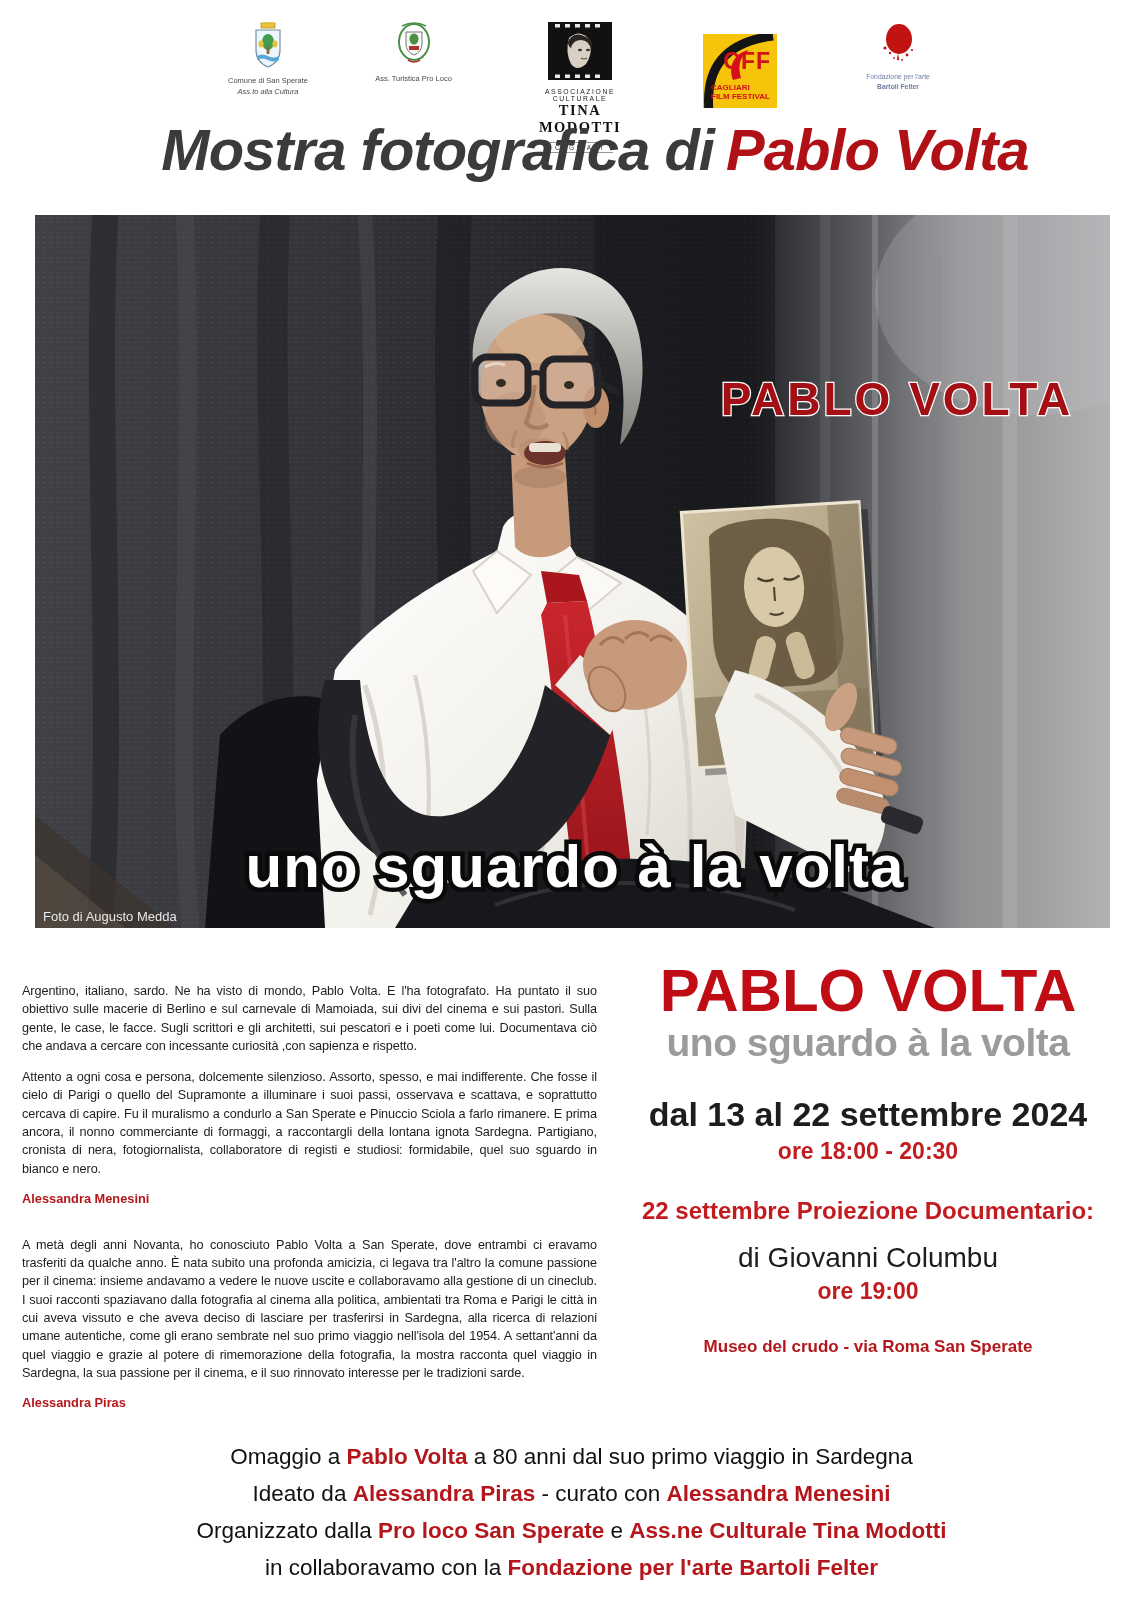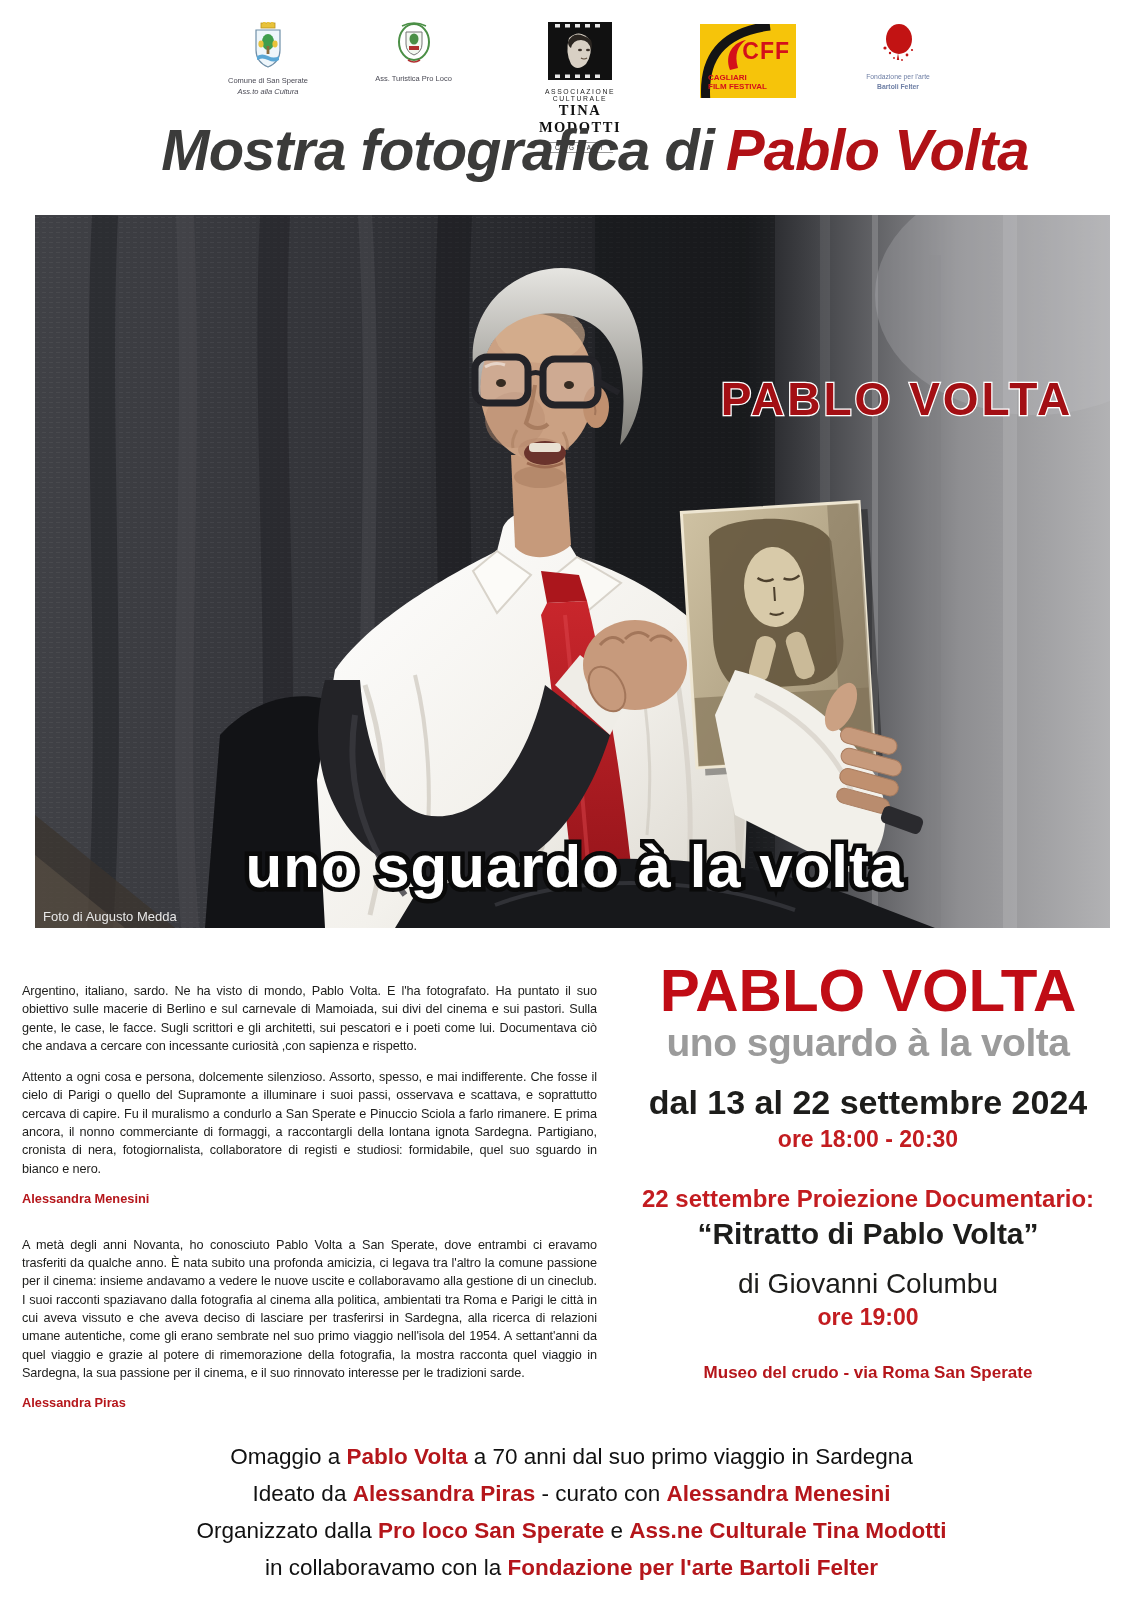--- a/index.html
+++ b/index.html
@@ -11,21 +11,21 @@
   .logo { position:absolute; text-align:center; }
   .logo-caption { font-size:7.5px; color:#4a4a55; line-height:1.25; margin-top:2px; }
   .logo-caption.it { font-style:italic; }
   .logo-comune { left:213px; width:110px; }
   .logo-proloco { left:366px; width:95px; }
   .logo-tm { left:518px; width:124px; }
   .logo-tm .tm-line1 { font-size:6.8px; letter-spacing:1.6px; color:#222; margin-top:4px; }
   .logo-tm .tm-line2 { font-family:"Liberation Serif", serif; font-size:14.5px; font-weight:bold; letter-spacing:1.5px; color:#111; }
   .logo-tm .tm-line3 { font-size:6.4px; letter-spacing:2.5px; color:#333; border-top:1px solid #999; border-bottom:1px solid #999; display:inline-block; padding:1px 8px; margin-top:1px; }
   .logo-cff { left:700px; width:80px; }
-  .cff-box { width:96px; height:74px; background:#f6c40a; position:relative; margin:2px auto; overflow:hidden; }
+  .cff-box { width:74px; height:74px; background:#f6c40a; position:relative; margin:12px auto; overflow:hidden; }
   .cff-acronym { position:absolute; top:14px; right:6px; color:#d4101a; font-weight:bold; font-size:23px; letter-spacing:1px; }
   .cff-text { position:absolute; bottom:6px; left:8px; text-align:left; color:#d4101a; font-size:8px; font-weight:bold; line-height:1.1; }
   .logo-bf { left:853px; width:90px; }
   .logo-bf .bf-caption { font-size:6.8px; color:#6d7ea4; line-height:1.3; margin-top:1px; }
 
   
   .main-title { position:absolute; top:116px; left:0; width:100%; text-align:center;
     font-size:58px; font-weight:bold; font-style:italic; letter-spacing:-1px; color:#3b3b3a; white-space:nowrap;padding-left:47px; }
   .main-title .hl { color:#b01116; margin-left:12px; }
 
@@ -35,21 +35,21 @@
 
   
   .cols { position:absolute; top:958px; left:22px; right:32px; display:flex; gap:28px; }
   .col-left { width:575px; padding-top:24px; }
   .col-left p { font-size:12.7px; line-height:1.44; color:#1d1d1b; text-align:justify; margin-bottom:13px; letter-spacing:-0.1px; }
   .author { color:#b5161b; font-size:12.8px; font-weight:bold; }
   .author-1 { margin-bottom:30px; }
   .col-right { flex:1; text-align:center; padding-top:4px; }
   .ev-title { font-size:60px; font-weight:bold; color:#c00c15; line-height:0.95; letter-spacing:0; }
   .ev-subtitle { font-size:39px; font-weight:bold; color:#9b9b9b; letter-spacing:-0.5px; margin-top:2px; }
-  .ev-dates { font-size:34px; font-weight:bold; color:#1d1d1b; margin-top:18px; }
+  .ev-dates { font-size:34px; font-weight:bold; color:#1d1d1b; margin-top:30px; }
   .ev-hours { font-size:23px; font-weight:bold; color:#c31c20; margin-top:4px; }
   .ev-screening { font-size:24px; font-weight:bold; color:#c31c20; margin-top:32px; }
   .ev-film { font-size:30px; font-weight:bold; color:#1d1d1b; margin-top:4px; }
   .ev-director { font-size:28px; color:#1d1d1b; margin-top:17px; }
   .ev-time { font-size:23px; font-weight:bold; color:#c31c20; margin-top:4px; }
   .ev-venue { font-size:17px; font-weight:bold; color:#b5161b; margin-top:32px; }
 
   
   .footer { position:absolute; top:1438px; left:0; width:100%; text-align:center; font-size:22.5px; color:#111; line-height:37px; }
   .footer .red { color:#b5161b; font-weight:bold; }
@@ -300,27 +300,26 @@
       <p>A metà degli anni Novanta, ho conosciuto Pablo Volta a San Sperate, dove entrambi ci eravamo trasferiti da qualche anno. È nata subito una profonda amicizia, ci legava tra l'altro la comune passione per il cinema: insieme andavamo a vedere le nuove uscite e collaboravamo alla gestione di un cineclub. I suoi racconti spaziavano dalla fotografia al cinema alla politica, ambientati tra Roma e Parigi le città in cui aveva vissuto e che aveva deciso di lasciare per trasferirsi in Sardegna, alla ricerca di relazioni umane autentiche, come gli erano sembrate nel suo primo viaggio nell'isola del 1954. A settant'anni da quel viaggio e grazie al potere di rimemorazione della fotografia, la mostra racconta quel viaggio in Sardegna, la sua passione per il cinema, e il suo rinnovato interesse per le tradizioni sarde.</p>
       <div class="author">Alessandra Piras</div>
     </div>
 
     <div class="col-right">
       <div class="ev-title">PABLO VOLTA</div>
       <div class="ev-subtitle">uno sguardo à la volta</div>
       <div class="ev-dates">dal 13 al 22 settembre 2024</div>
       <div class="ev-hours">ore 18:00 - 20:30</div>
       <div class="ev-screening">22 settembre Proiezione Documentario:</div>
-      <div class="ev-film">“Ritratto di Pablo Volta”</div>
       <div class="ev-director">di Giovanni Columbu</div>
       <div class="ev-time">ore 19:00</div>
       <div class="ev-venue">Museo del crudo - via Roma San Sperate</div>
     </div>
   </div>
 
   <div class="footer">
-    <div><span>Omaggio a </span><span class="red">Pablo Volta</span><span> a 70 anni dal suo primo viaggio in Sardegna</span></div>
+    <div><span>Omaggio a </span><span class="red">Pablo Volta</span><span> a 80 anni dal suo primo viaggio in Sardegna</span></div>
     <div><span>Ideato da </span><span class="red">Alessandra Piras</span><span> - curato con </span><span class="red">Alessandra Menesini</span></div>
     <div><span>Organizzato dalla </span><span class="red">Pro loco San Sperate</span><span> e </span><span class="red">Ass.ne Culturale Tina Modotti</span></div>
     <div><span>in collaboravamo con la </span><span class="red">Fondazione per l'arte Bartoli Felter</span></div>
   </div>
 
 </div>
 
 </body></html>

